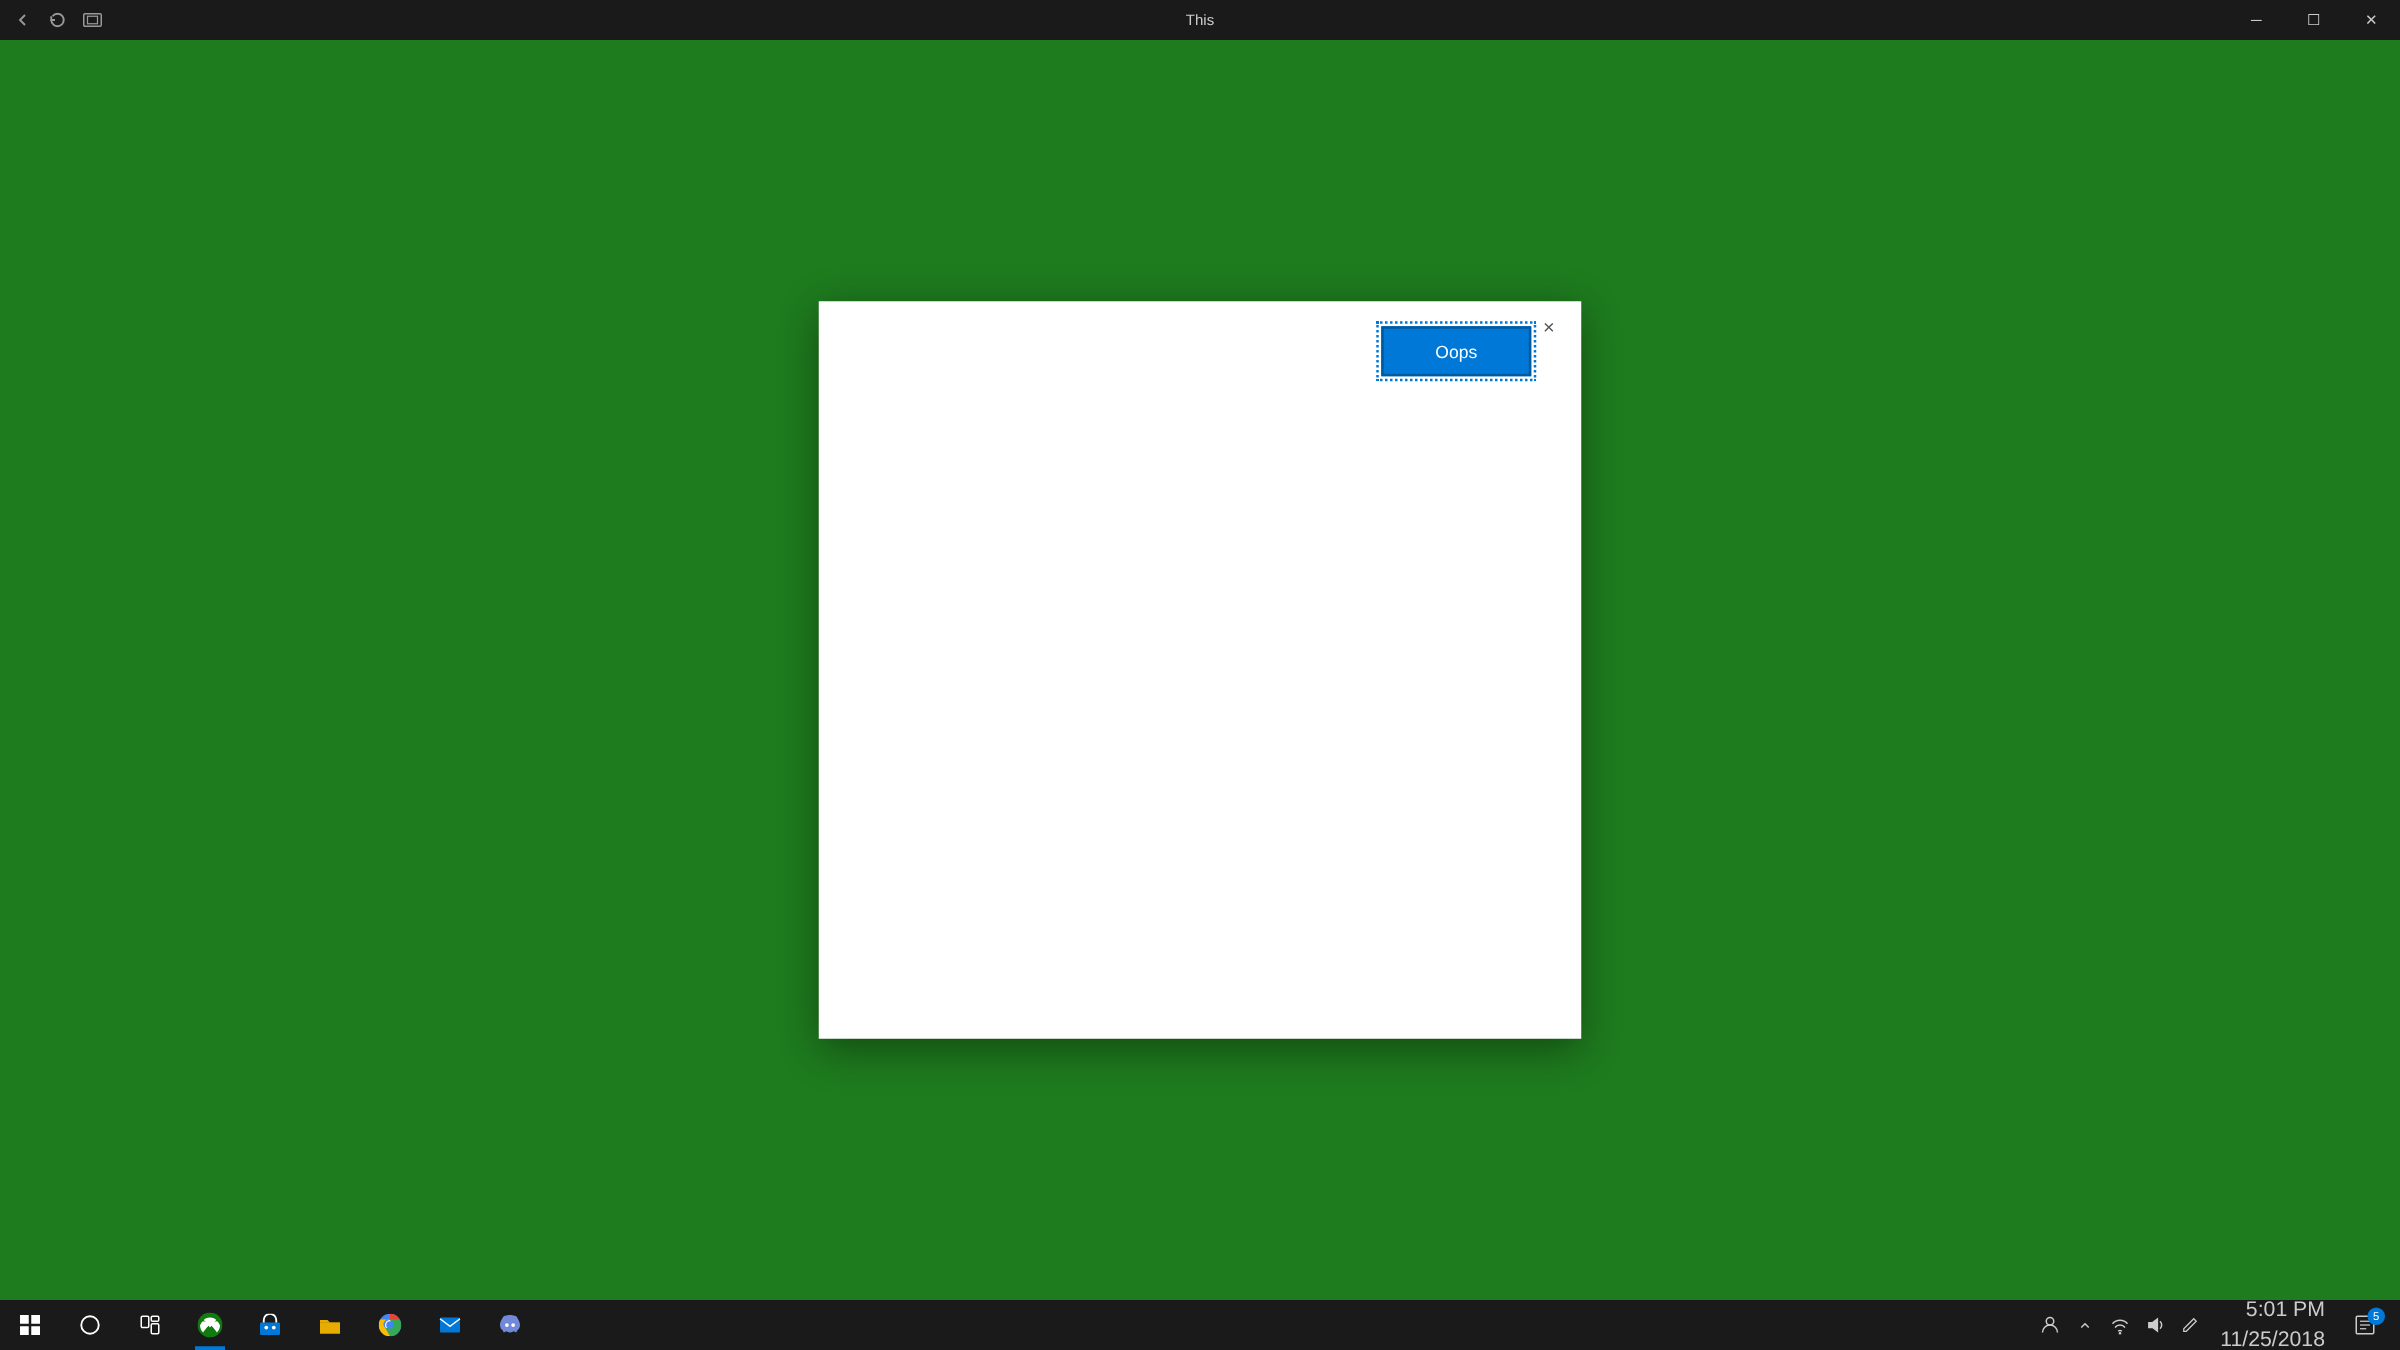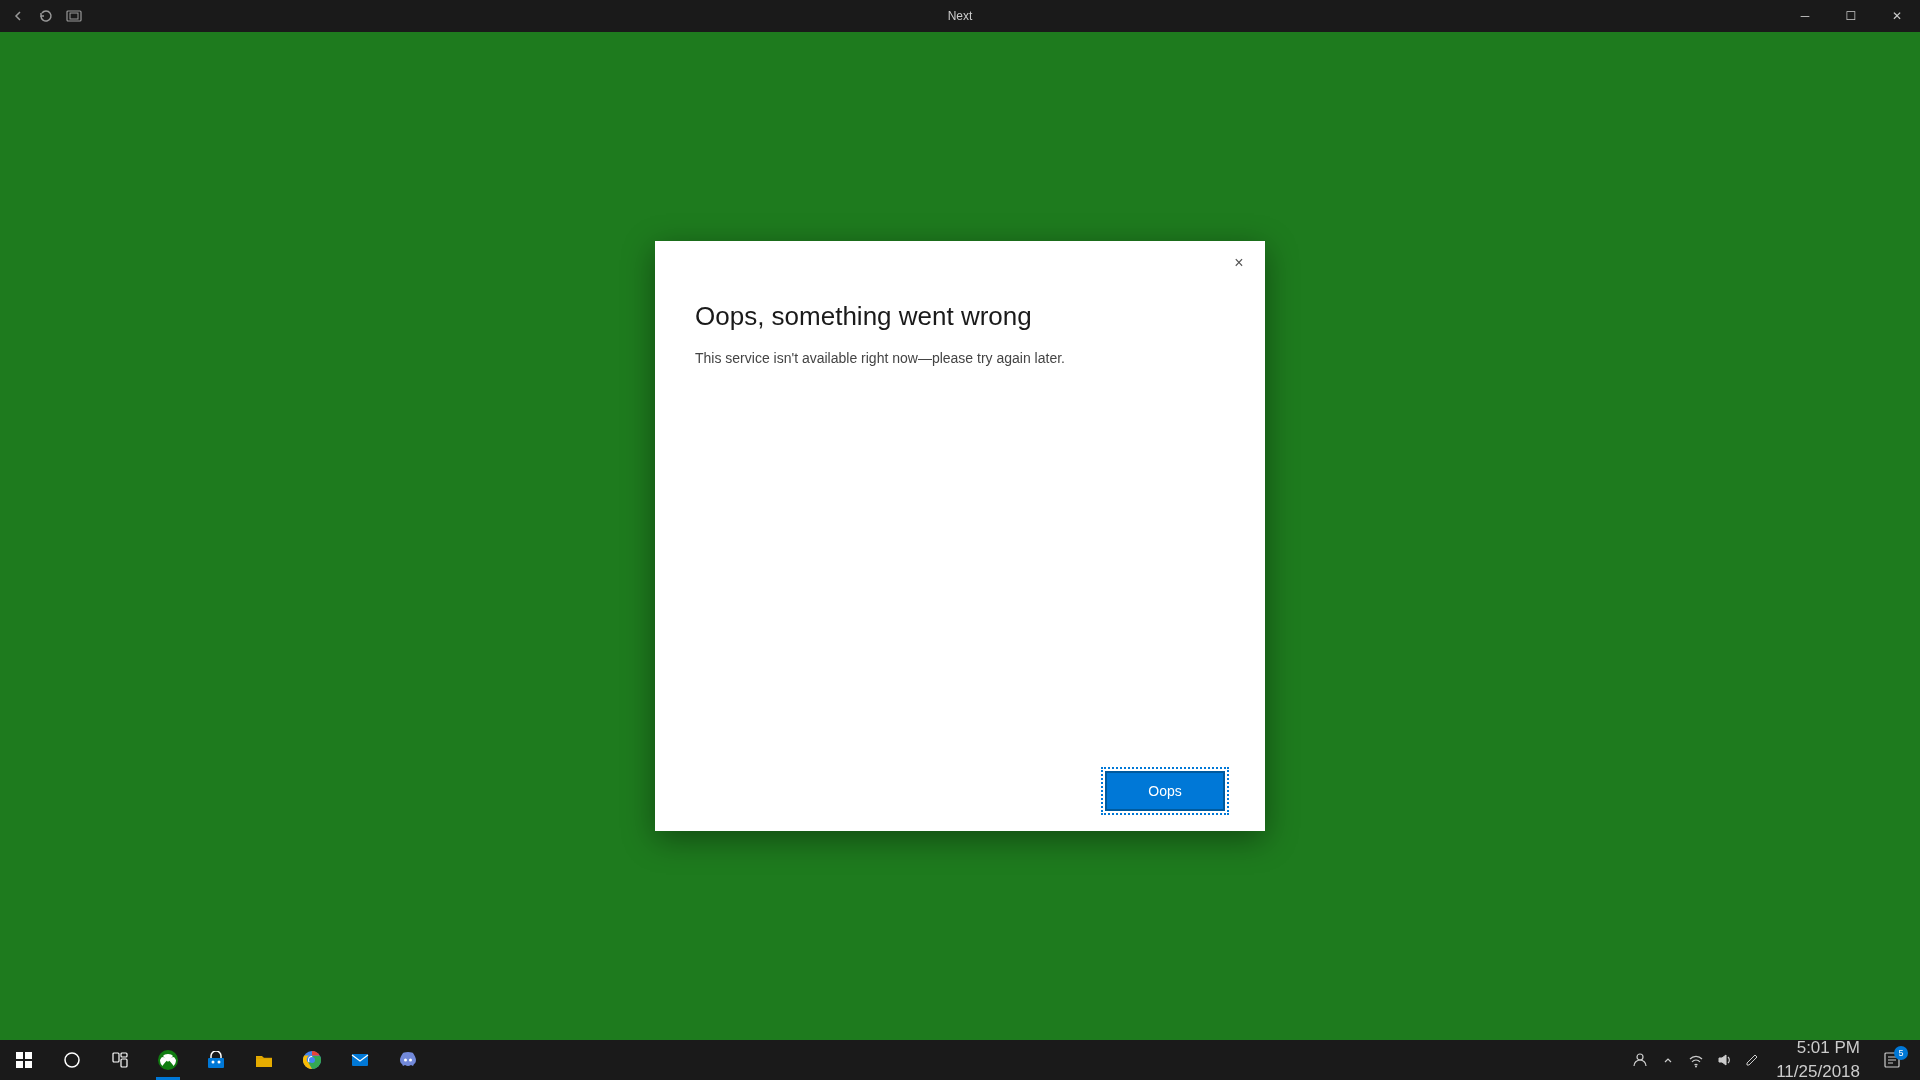--- a/index.html
+++ b/index.html
@@ -293,49 +293,41 @@
     </div>
     <div class="title-bar-icon">
       <svg width="16" height="14" viewBox="0 0 16 14" fill="none">
         <rect x="1" y="2" width="14" height="10" rx="1" stroke="#999" stroke-width="1.2" fill="none"></rect>
         <rect x="4" y="4" width="8" height="6" stroke="#999" stroke-width="1" fill="none"></rect>
       </svg>
     </div>
   </div>
 
   <div class="title-bar-center">
-    <span>Next</span>
+    <span>This</span>
   </div>
 
   <div class="title-bar-right">
     <button class="title-bar-btn">─</button>
     <button class="title-bar-btn">☐</button>
     <button class="title-bar-btn close">✕</button>
   </div>
 </div>
 
 <div class="version-text">
   <span>44.44.7002.00000</span>
 </div>
 
 <div class="main-content">
 
   <div class="dialog">
     <button class="dialog-close-btn">
       <span>×</span>
     </button>
 
-    <div class="dialog-body">
-      <div class="dialog-title">
-        <span>Oops, something went wrong</span>
-      </div>
-      <div class="dialog-message">
-        <span>This service isn't available right now—please try again later.</span>
-      </div>
-    </div>
 
     <div class="dialog-footer">
       <button class="btn-next">
         <span>Oops</span>
       </button>
     </div>
   </div>
 
 </div>
 

